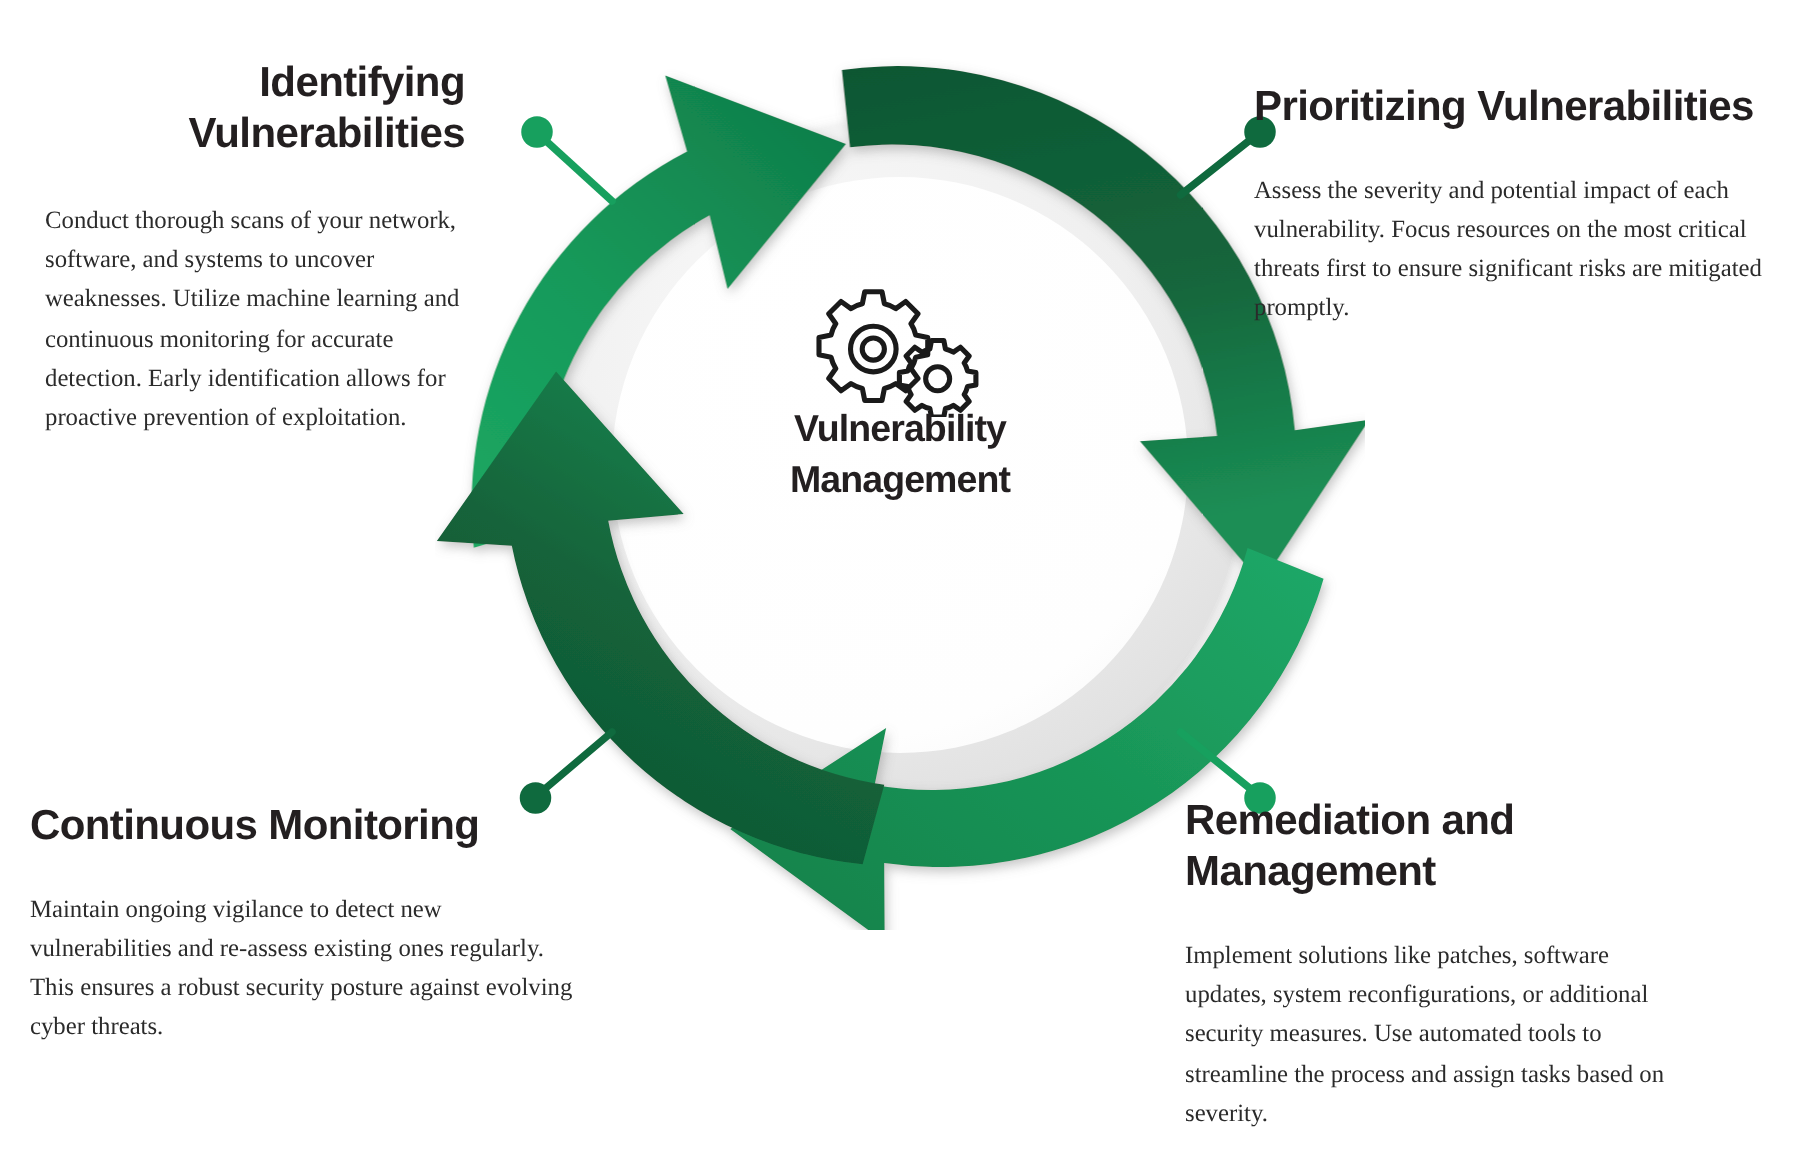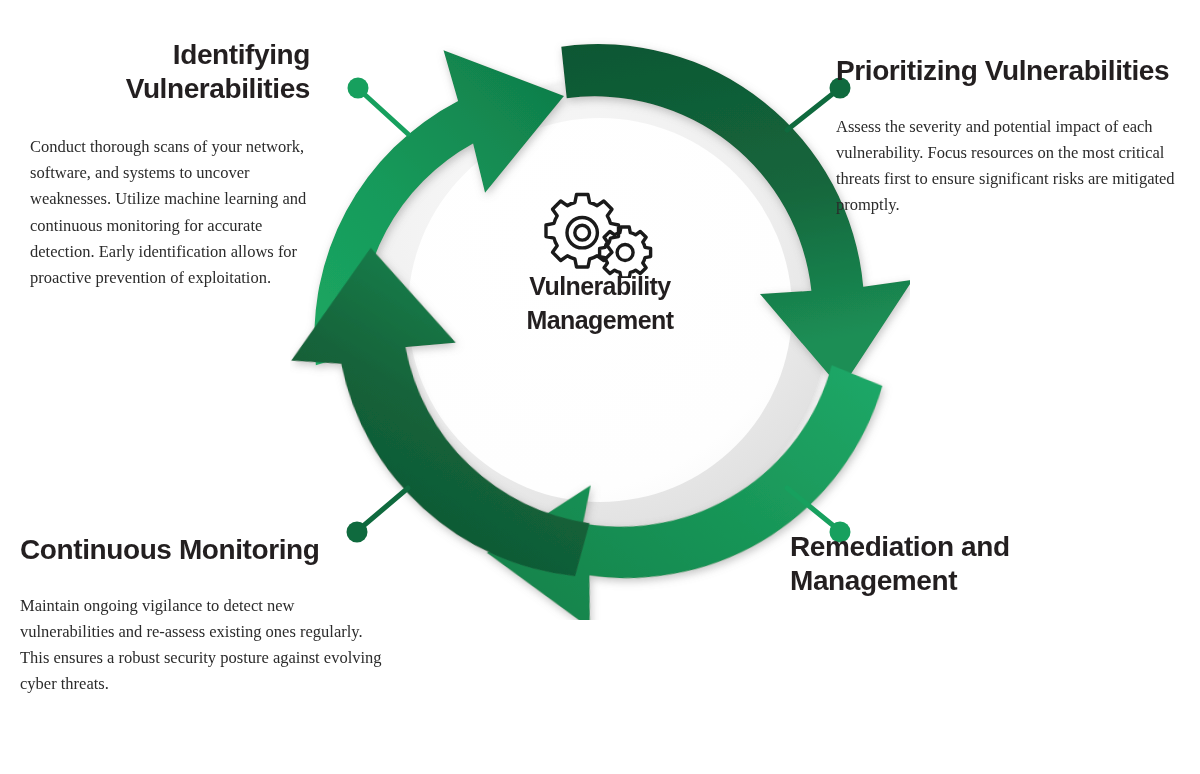--- a/index.html
+++ b/index.html
@@ -285,15 +285,16 @@
   <div class="block" id="block-continuous">
     <h2>Continuous Monitoring</h2>
     <p>Maintain ongoing vigilance to detect new vulnerabilities and re-assess existing ones regularly. This ensures a robust security posture against evolving cyber threats.</p>
   </div>
 
   <div class="block" id="block-remediation">
     <h2>
       <span>Remediation and</span><br>
       <span>Management</span>
     </h2>
+    <p>Implement solutions like patches, software updates, system reconfigurations, or additional security measures. Use automated tools to streamline the process and assign tasks based on severity.</p>
   </div>
 
 </div>
 
 </body></html>

